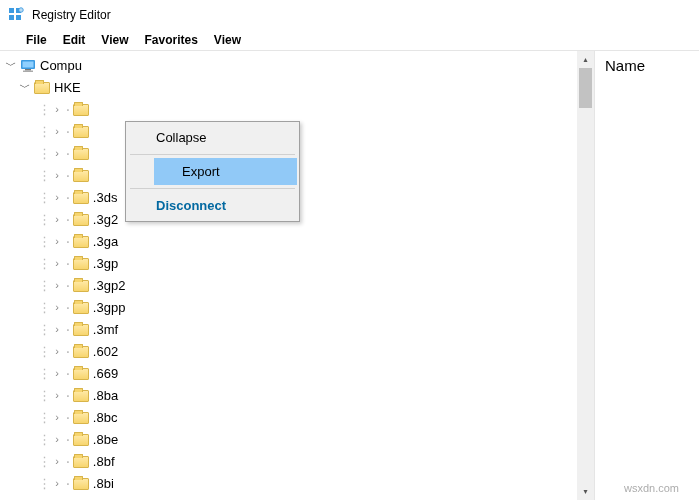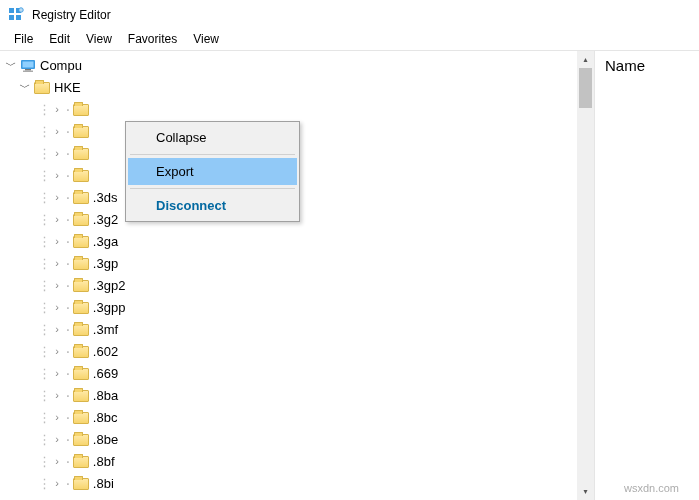--- a/index.html
+++ b/index.html
@@ -18,22 +18,24 @@
       display: flex;
       align-items: center;
       padding: 5px 8px;
       background: #fff;
     }
     .titlebar .app-icon { width: 16px; height: 16px; margin-right: 8px; }
     .titlebar .title { font-size: 12px; }
     .menubar {
       height: 20px;
       display: flex;
-      padding: 0 6px;
+      align-items: center;
+      padding: 0 18px;
       gap: 0;
+      font-weight: bold;
     }
     .menubar .menu-item {
       padding: 2px 8px;
       font-size: 12px;
       cursor: default;
     }
     .content {
       display: flex;
       height: calc(500px - 50px);
       border-top: 1px solid #e5e5e5;
@@ -133,21 +135,21 @@
       box-shadow: 2px 2px 4px rgba(0,0,0,0.2);
       padding: 2px;
       z-index: 100;
     }
     .ctx-item {
       padding: 6px 8px 6px 28px;
       font-size: 13px;
       cursor: default;
     }
     .ctx-item.bold { font-weight: 400; }
-    .ctx-item.highlighted { background: #91c9f7; }
+    .ctx-item.highlighted { background: #91c9f7; margin-left: 26px; }
     .ctx-item.disabled { color: #0369a1; font-weight: bold; }
     .ctx-sep { height: 1px; background: #d0d0d0; margin: 3px 2px; }
     .watermark {
       position: absolute;
       bottom: 6px; right: 20px;
       font-size: 11px;
       color: rgba(0,0,0,0.35);
     }
   </style>
 </head>

